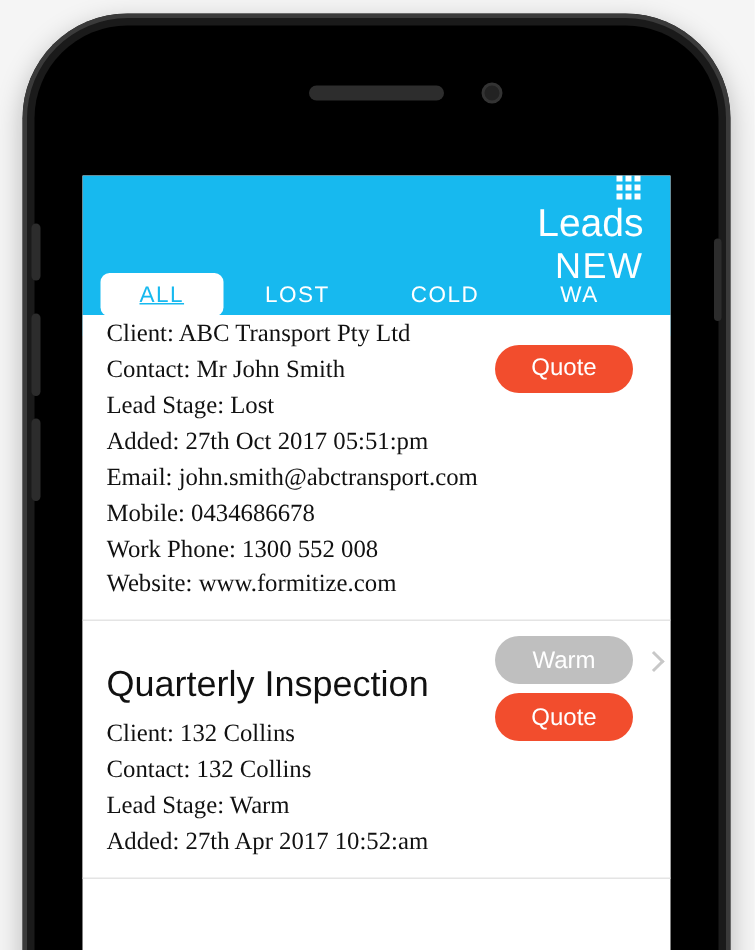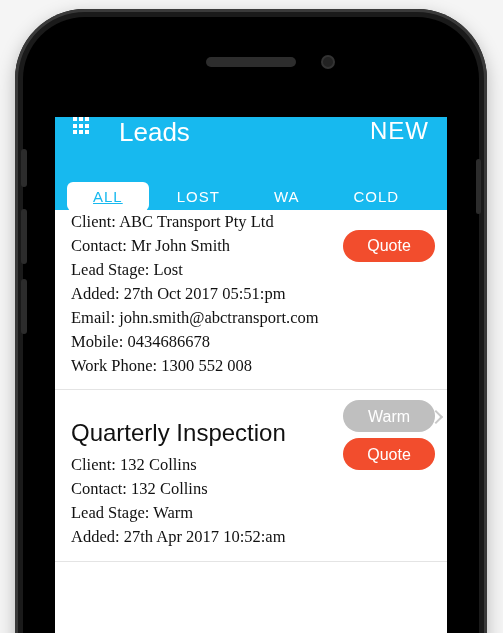--- a/index.html
+++ b/index.html
@@ -51,22 +51,23 @@
     left: 32px; right: 32px; top: 100px; bottom: 0;
     background: #fff;
     overflow: hidden;
   }
 
   .header {
     background: #17b9ef;
     color: #fff;
     height: 65px;
     display: flex;
-    align-items: flex-start;
+    align-items: flex-end;
     padding: 0 18px;
+    flex-direction: column;
   }
   .header .menu-icon { display:flex; flex-wrap:wrap; width:18px; height:18px; gap:2px; }
   .header .menu-icon span { width:4px; height:4px; background:#fff; }
   .header .title { font-size: 26px; font-weight: 400; margin-left: 28px; flex:1; }
   .header .new { font-size: 24px; font-weight: 500; letter-spacing: 1px; }
 
   .tabs {
     background: #17b9ef;
     height: 42px;
     display: flex;
@@ -95,21 +96,21 @@
     position: relative;
     border-bottom: 1px solid #e4e4e4;
     font-size: 16.5px;
     line-height: 1.45;
     color: #111;
   }
   .item .row { white-space: nowrap; overflow:hidden; text-overflow: ellipsis; font-family: Liberation Serif, serif; }
   .item h3 { font-size: 24px; font-weight: 400; margin-bottom: 2px; margin-top:20px;}
   .pill {
     position: absolute;
-    right: 12px;
+    right: 25px;
     width: 92px;
     height: 32px;
     border-radius: 16px;
     color: #fff;
     font-size: 16px;
     display: flex;
     align-items: center;
     justify-content: center;
   }
   .pill.quote { background: #f24d2d; }
@@ -145,35 +146,36 @@
             <span></span>
             <span></span>
         </div>
         <div class="title">Leads</div>
         <div class="new">NEW</div>
       </div>
 
       <div class="tabs">
         <div class="tab active">ALL</div>
         <div class="tab">LOST</div>
+        <div class="tab">COLD</div>
         <div class="tab">WA</div>
-        <div class="tab">COLD</div>
       </div>
 
       <div class="list">
 
         <div class="item" style="padding-top:0; margin-top:-14px;">
           <div class="pill quote" style="top:20px;">Quote</div>
           <div class="row"><span>Client:</span> <span>ABC Transport Pty Ltd</span></div>
           <div class="row"><span>Contact:</span> <span>Mr John Smith</span></div>
           <div class="row"><span>Lead Stage:</span> <span>Lost</span></div>
           <div class="row"><span>Added:</span> <span>27th Oct 2017 05:51:pm</span></div>
           <div class="row"><span>Email:</span> <span>john.smith@abctransport.com</span></div>
           <div class="row"><span>Mobile:</span> <span>0434686678</span></div>
           <div class="row"><span>Work Phone:</span> <span>1300 552 008</span></div>
+          <div class="row"><span>Website:</span> <span>www.formitize.com</span></div>
         </div>
 
         <div class="item">
           <div class="pill warm" style="top:10px;">Warm</div>
           <div class="chevron" style="top:22px;"></div>
           <div class="pill quote" style="top:48px;">Quote</div>
           <h3>Quarterly Inspection</h3>
           <div class="row"><span>Client:</span> <span>132 Collins</span></div>
           <div class="row"><span>Contact:</span> <span>132 Collins</span></div>
           <div class="row"><span>Lead Stage:</span> <span>Warm</span></div>

